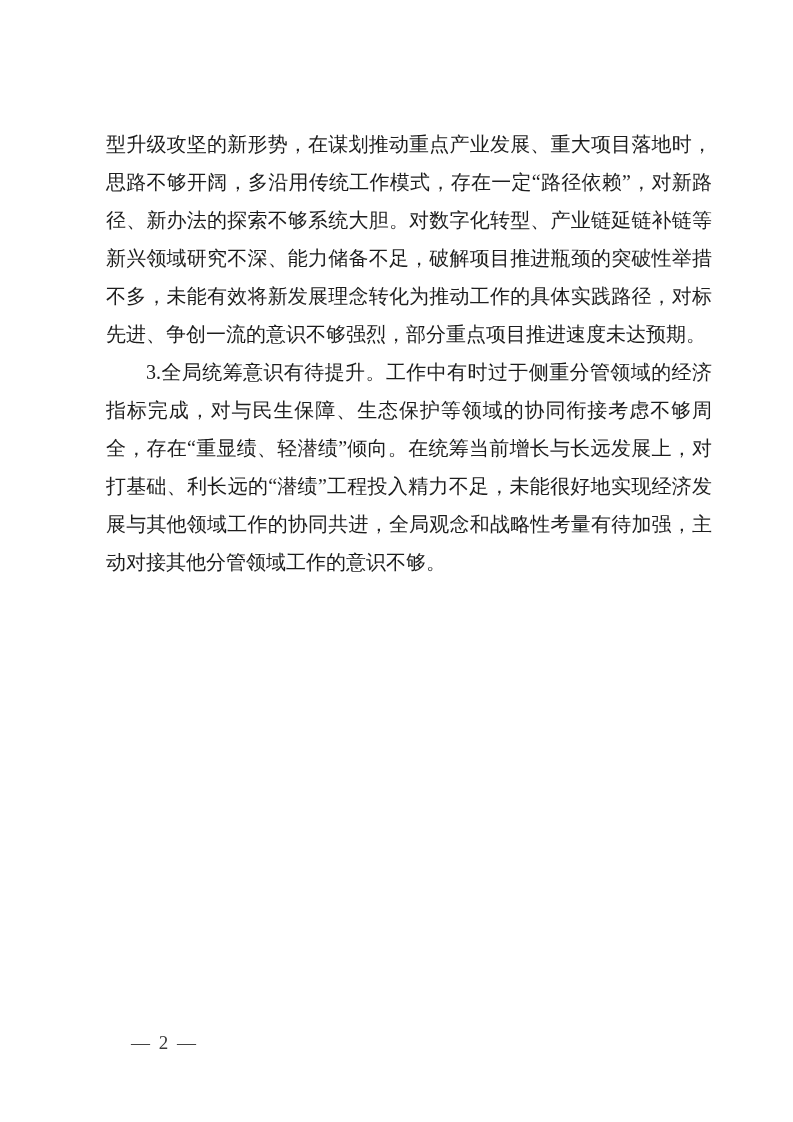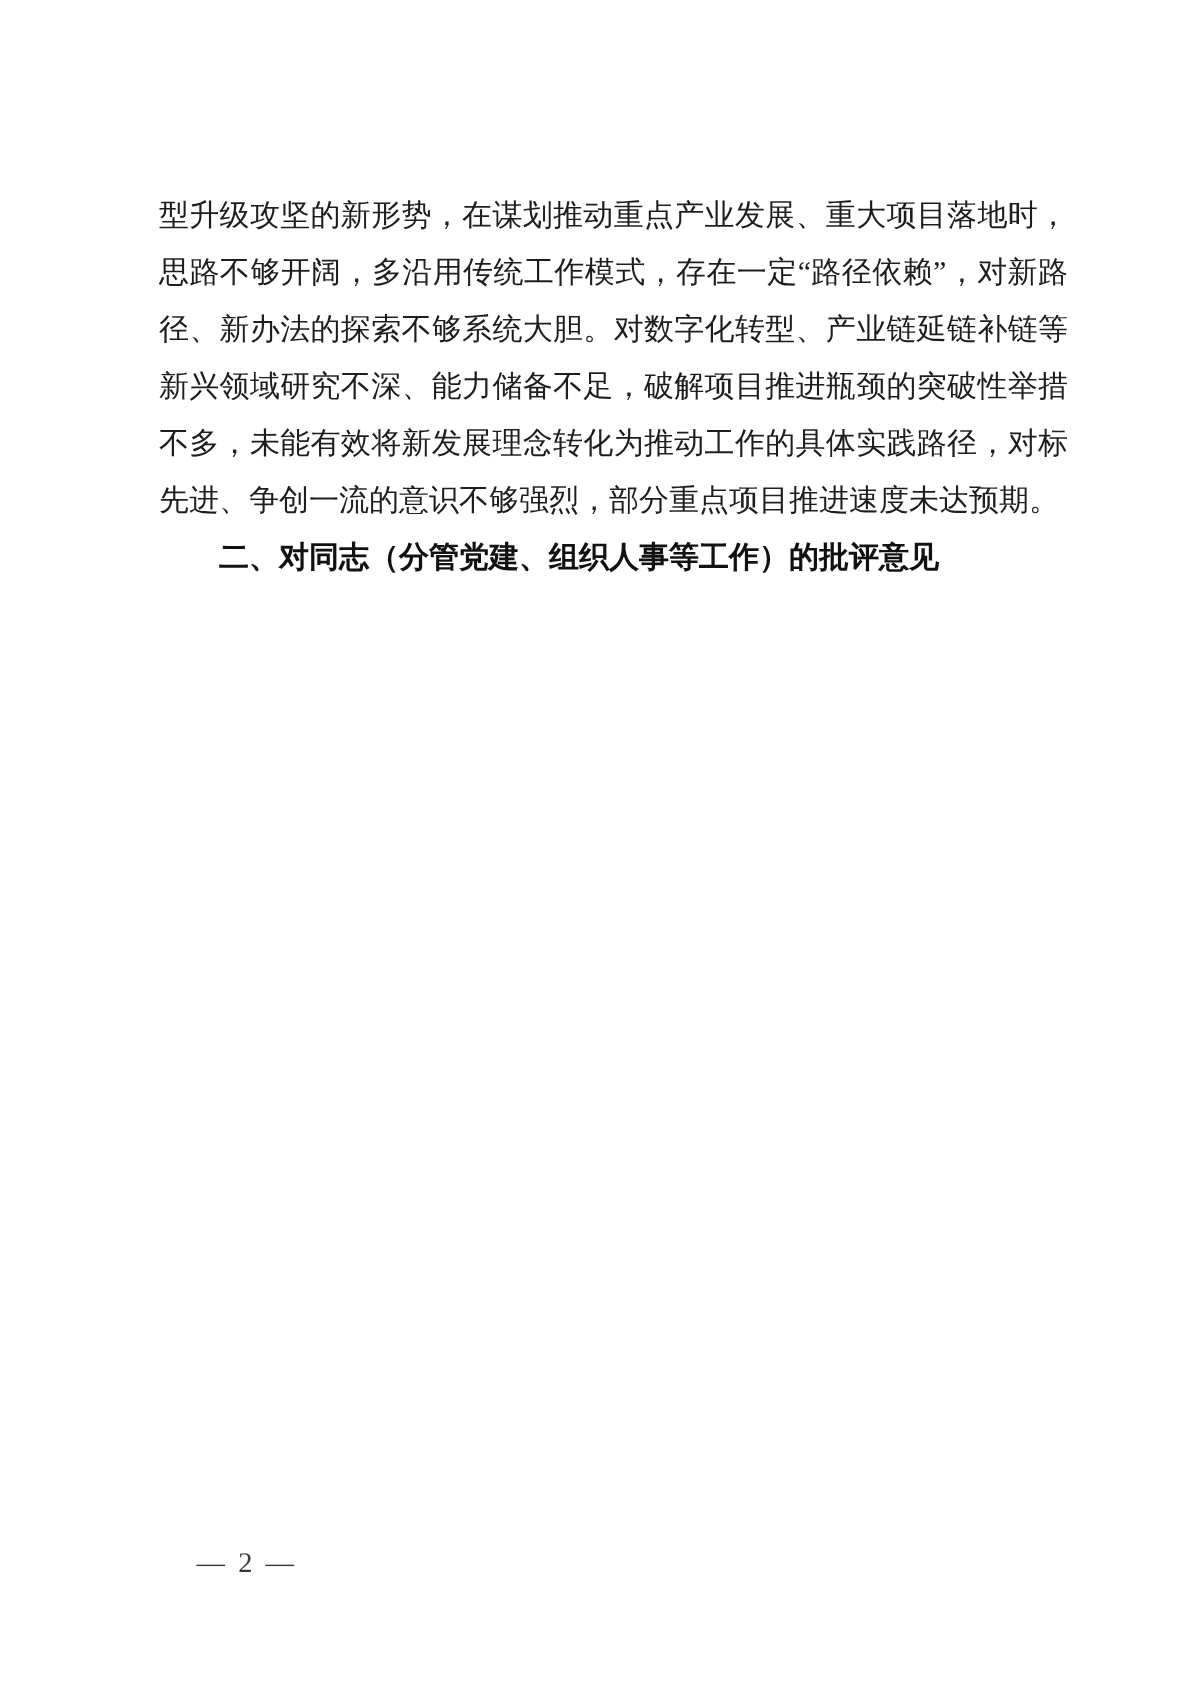--- a/index.html
+++ b/index.html
@@ -50,18 +50,18 @@
     font-family: "Liberation Serif", "DejaVu Serif", serif;
   }
 </style>
 </head>
 <body>
 
 <div class="page">
 
   <div class="doc-body">
     <p class="continuation">型升级攻坚的新形势，在谋划推动重点产业发展、重大项目落地时，思路不够开阔，多沿用传统工作模式，存在一定“路径依赖”，对新路径、新办法的探索不够系统大胆。对数字化转型、产业链延链补链等新兴领域研究不深、能力储备不足，破解项目推进瓶颈的突破性举措不多，未能有效将新发展理念转化为推动工作的具体实践路径，对标先进、争创一流的意识不够强烈，部分重点项目推进速度未达预期。</p>
-    <p class="heading">二、对同志（分管党建、组织人事等工作）的批评意见</p>
+    <p>3.全局统筹意识有待提升。工作中有时过于侧重分管领域的经济指标完成，对与民生保障、生态保护等领域的协同衔接考虑不够周全，存在“重显绩、轻潜绩”倾向。在统筹当前增长与长远发展上，对打基础、利长远的“潜绩”工程投入精力不足，未能很好地实现经济发展与其他领域工作的协同共进，全局观念和战略性考量有待加强，主动对接其他分管领域工作的意识不够。</p>
   </div>
 
   <div class="page-footer">— 2 —</div>
 
 </div>
 
 </body></html>

